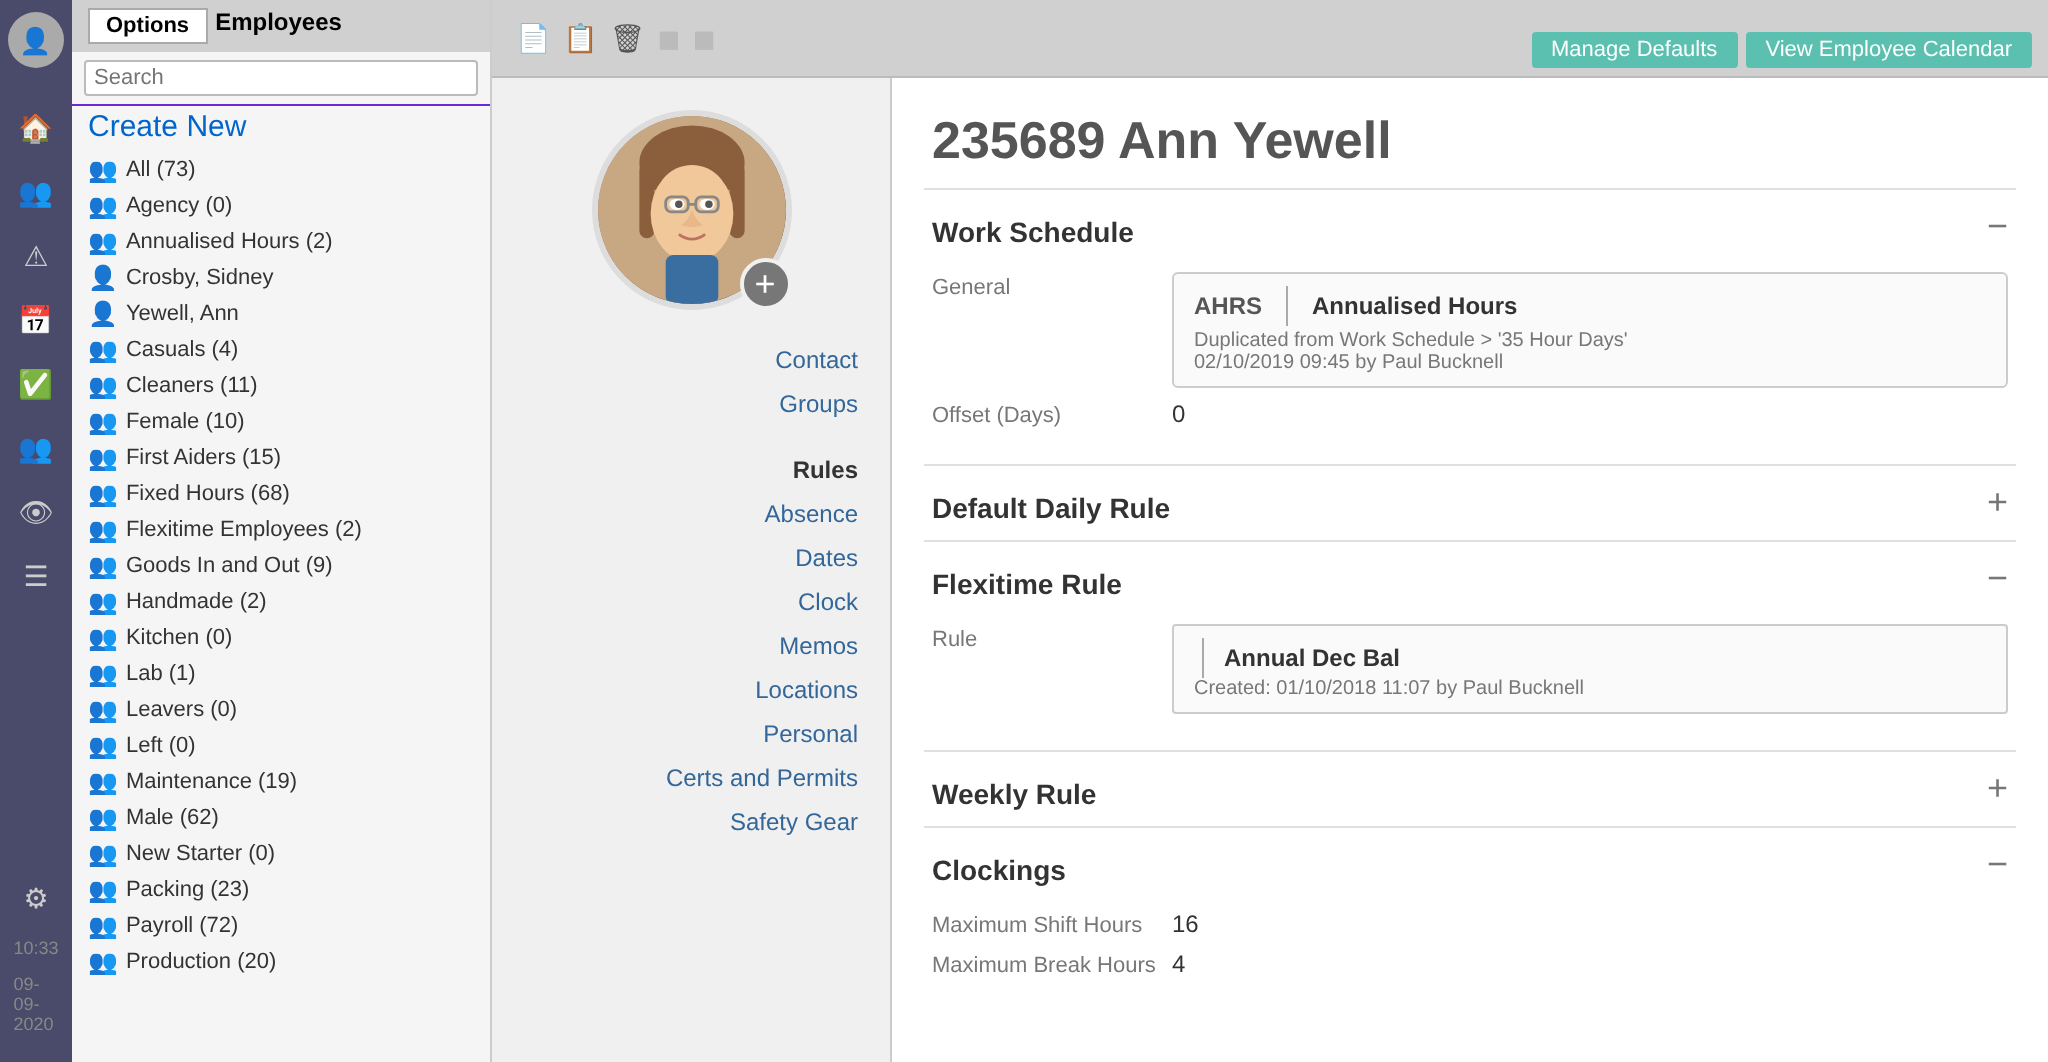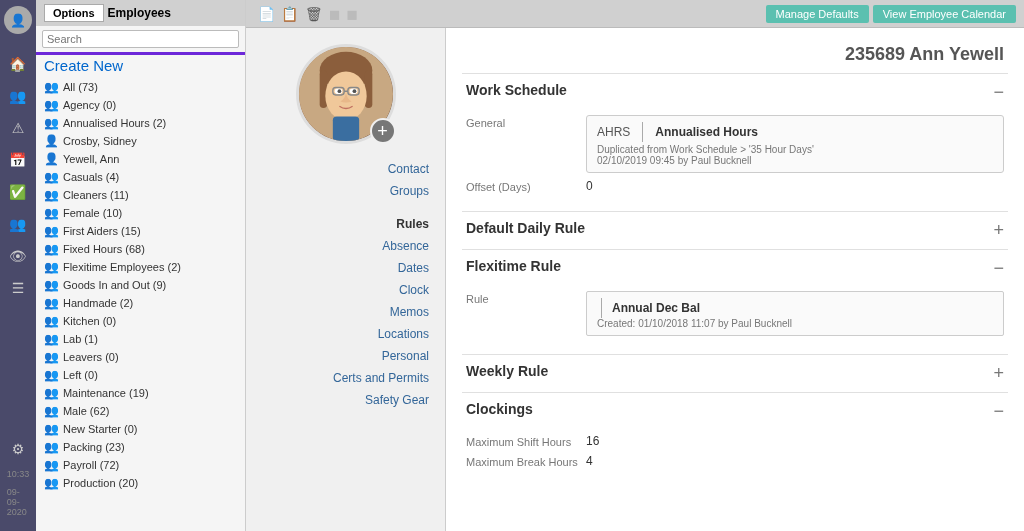--- a/index.html
+++ b/index.html
@@ -56,26 +56,25 @@
       flex-direction: column;
       flex-shrink: 0;
       overflow-y: auto;
     }
     .sidebar-header {
       background: #d0d0d0;
       padding: 4px 8px;
       font-weight: bold;
       font-size: 12px;
       display: flex;
-      align-items: center;
       gap: 4px;
     }
     .sidebar-search {
       padding: 4px 6px;
-      border-bottom: 3px solid #6d28d9;
+      border-bottom: 1px solid #6d28d9;
     }
     .sidebar-search input {
       width: 100%;
       padding: 2px 4px;
       font-size: 11px;
       border: 1px solid #bbb;
       border-radius: 2px;
     }
     .sidebar-create {
       padding: 2px 8px;
@@ -124,20 +123,21 @@
     }
     .top-bar-icons span {
       font-size: 14px;
       color: #555;
       cursor: pointer;
     }
     .top-bar-right {
       margin-left: auto;
       display: flex;
       gap: 4px;
+      margin-top: 12px;
     }
     .btn-teal {
       background: #5bc0b0;
       color: #fff;
       border: none;
       padding: 3px 10px;
       font-size: 11px;
       cursor: pointer;
       border-radius: 2px;
     }
@@ -215,36 +215,36 @@
     
     .detail-panel {
       flex: 1;
       overflow-y: auto;
       background: #fff;
       padding: 0 0 16px 0;
     }
 
     
     .emp-title {
-      font-size: 18px;
+      font-size: 26px;
       font-weight: bold;
       color: #555;
       padding: 16px 20px 8px 20px;
-      text-align: right;
+      text-align: left;
     }
 
     
     .section {
       border-top: 1px solid #e0e0e0;
       margin: 0 16px;
     }
     .section-header {
       display: flex;
       justify-content: space-between;
-      align-items: flex-start;
+      align-items: flex-end;
       padding: 8px 4px;
       cursor: pointer;
     }
     .section-title {
       font-size: 14px;
       font-weight: bold;
       color: #333;
     }
     .section-toggle {
       font-size: 18px;
@@ -283,21 +283,21 @@
       background: #fafafa;
       font-size: 11px;
     }
     .schedule-card .card-top {
       display: flex;
       align-items: center;
       gap: 8px;
       margin-bottom: 2px;
     }
     .card-code {
-      font-weight: normal;
+      font-weight: bold;
       color: #555;
       font-size: 12px;
     }
     .card-name {
       font-weight: bold;
       color: #333;
       font-size: 12px;
     }
     .card-detail {
       color: #777;

